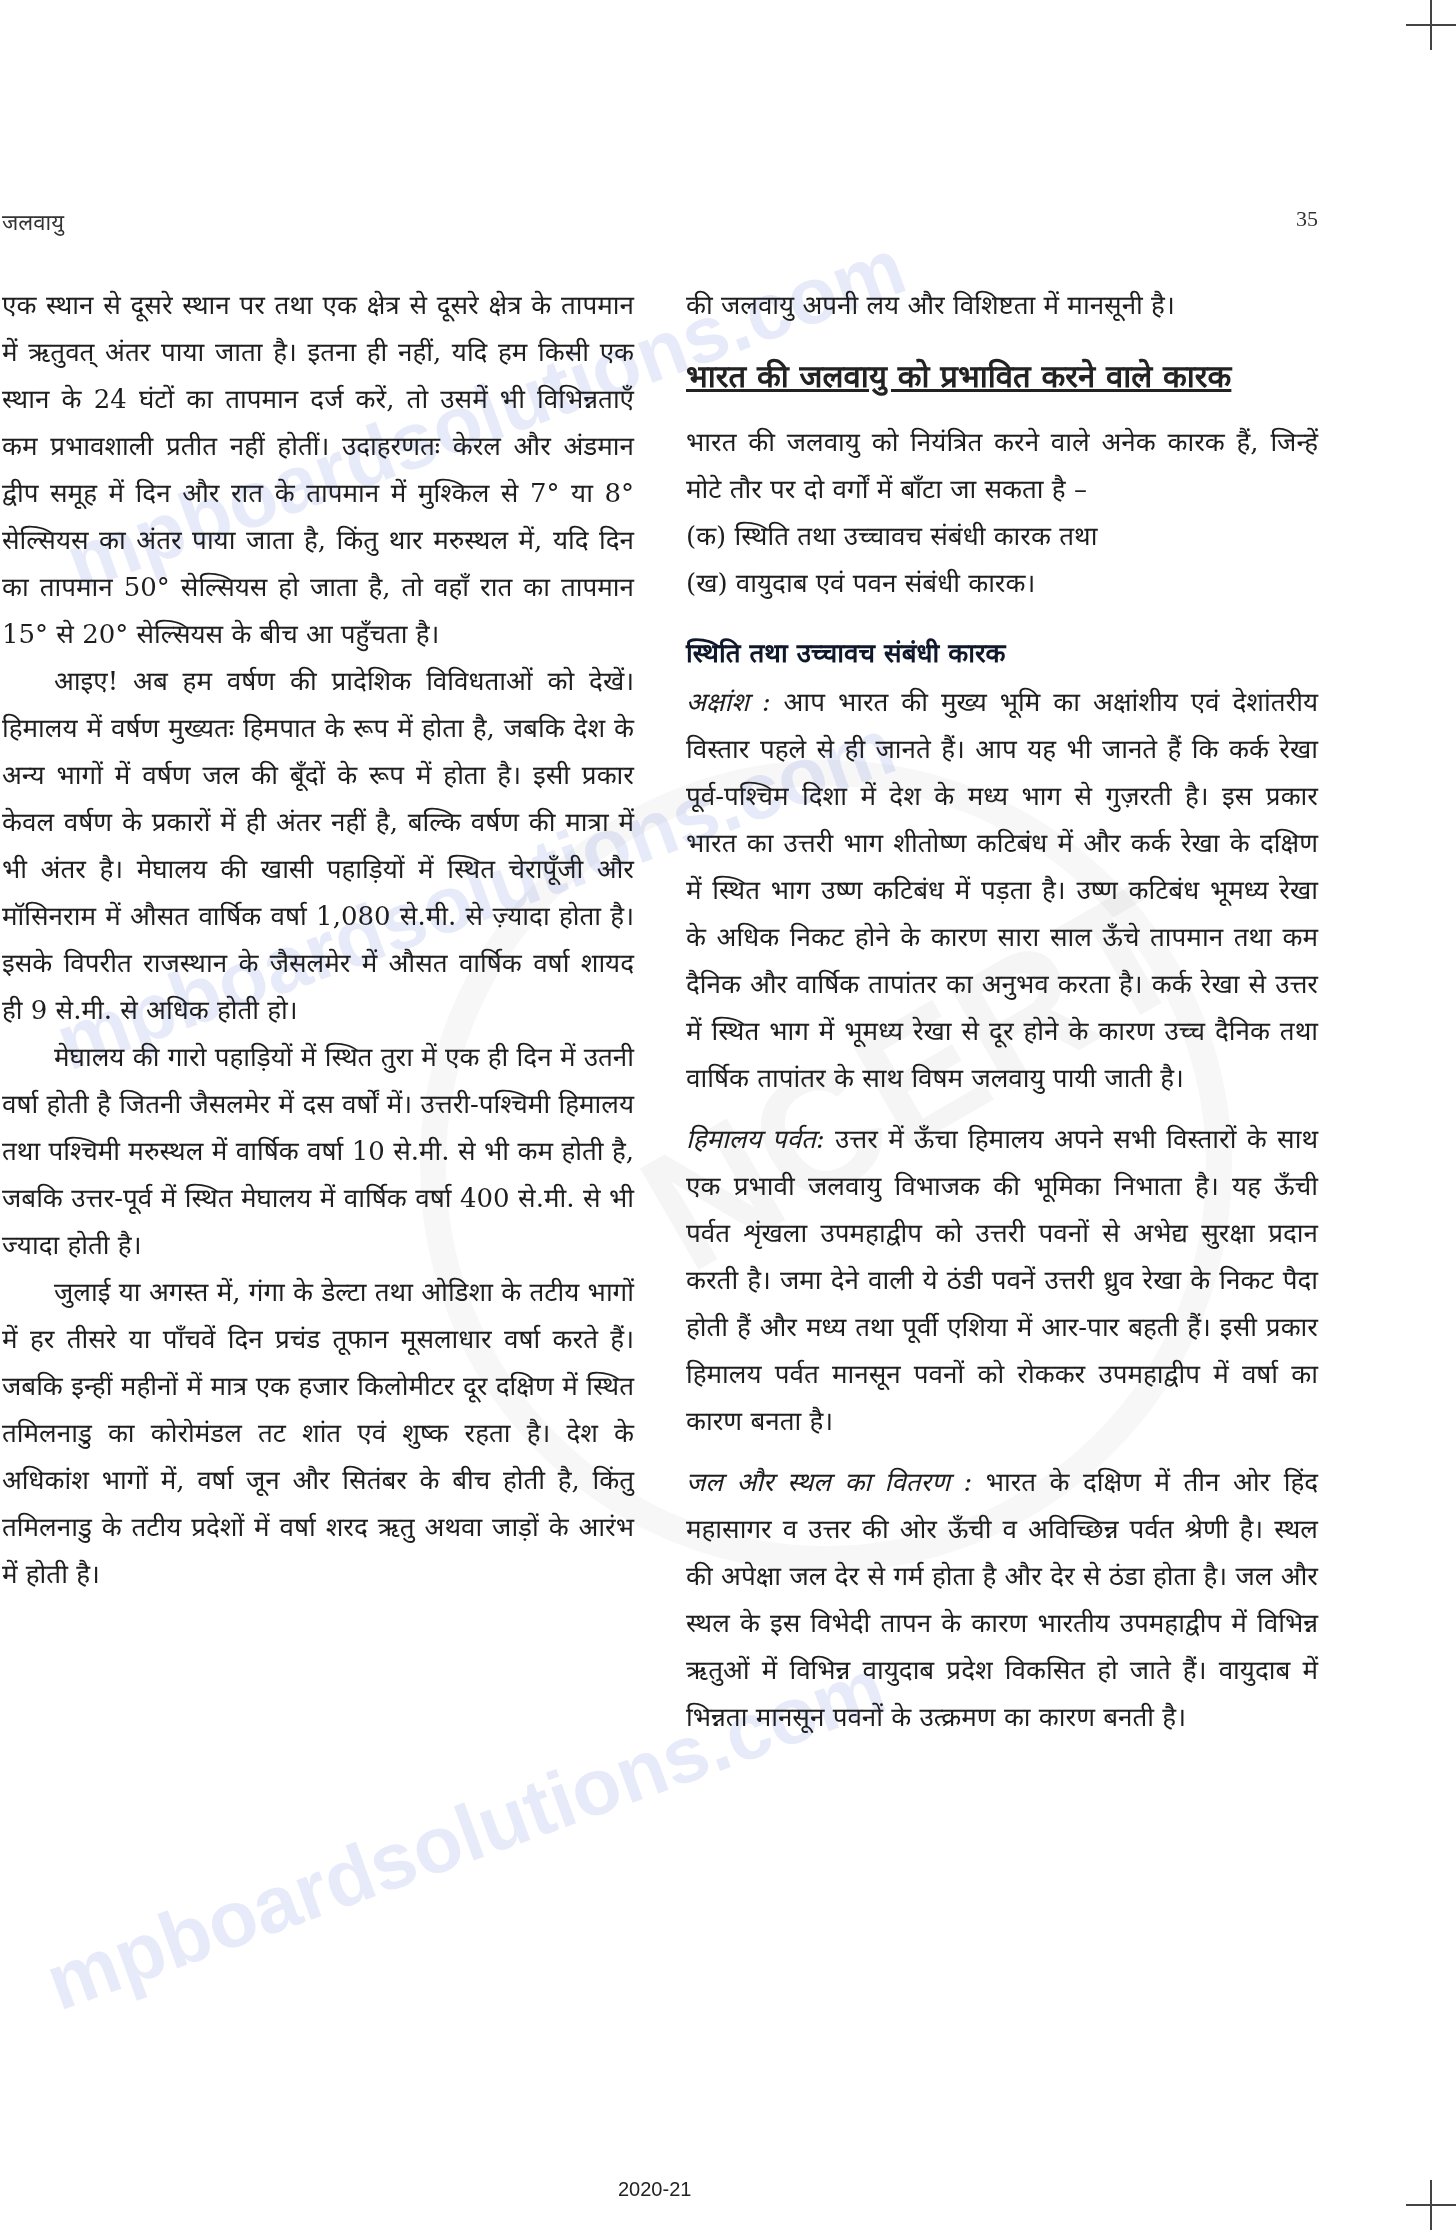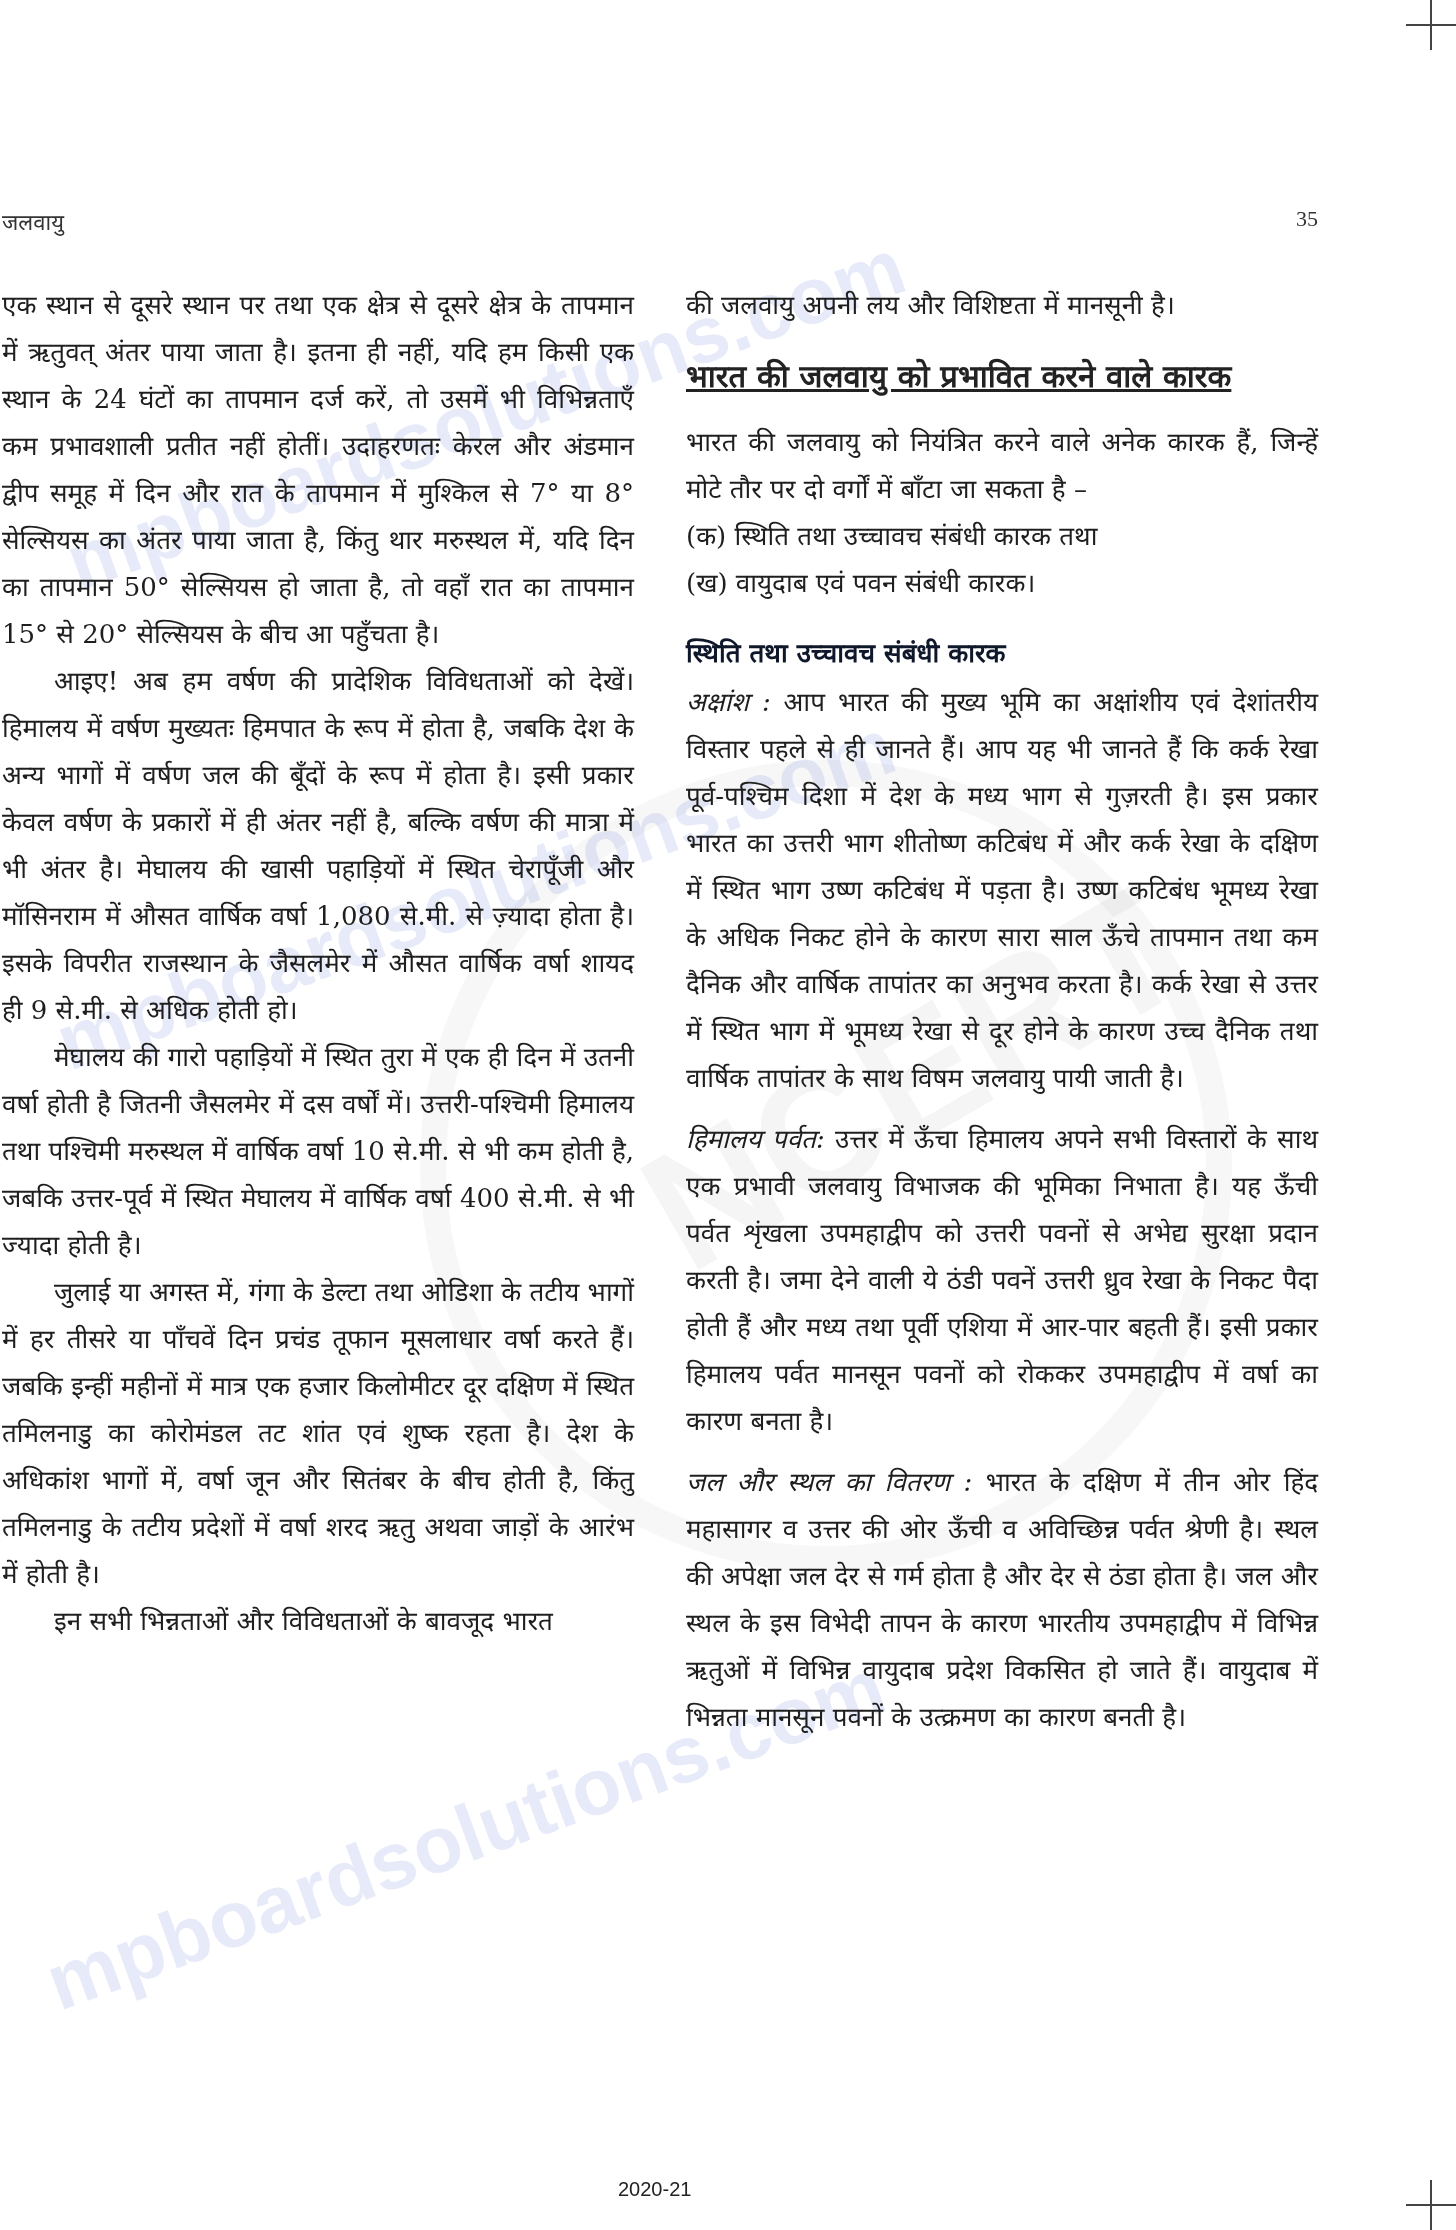--- a/index.html
+++ b/index.html
@@ -146,21 +146,20 @@
   <div class="crop-mark crop-bottom-right"></div>
 
   <div class="running-head left">जलवायु</div>
   <div class="running-head right">35</div>
 
   <div class="column col-left">
     <p class="para">एक स्थान से दूसरे स्थान पर तथा एक क्षेत्र से दूसरे क्षेत्र के तापमान में ऋतुवत् अंतर पाया जाता है। इतना ही नहीं, यदि हम किसी एक स्थान के 24 घंटों का तापमान दर्ज करें, तो उसमें भी विभिन्नताएँ कम प्रभावशाली प्रतीत नहीं होतीं। उदाहरणतः केरल और अंडमान द्वीप समूह में दिन और रात के तापमान में मुश्किल से 7° या 8° सेल्सियस का अंतर पाया जाता है, किंतु थार मरुस्थल में, यदि दिन का तापमान 50° सेल्सियस हो जाता है, तो वहाँ रात का तापमान 15° से 20° सेल्सियस के बीच आ पहुँचता है।</p>
     <p class="para indent">आइए! अब हम वर्षण की प्रादेशिक विविधताओं को देखें। हिमालय में वर्षण मुख्यतः हिमपात के रूप में होता है, जबकि देश के अन्य भागों में वर्षण जल की बूँदों के रूप में होता है। इसी प्रकार केवल वर्षण के प्रकारों में ही अंतर नहीं है, बल्कि वर्षण की मात्रा में भी अंतर है। मेघालय की खासी पहाड़ियों में स्थित चेरापूँजी और मॉसिनराम में औसत वार्षिक वर्षा 1,080 से.मी. से ज़्यादा होता है। इसके विपरीत राजस्थान के जैसलमेर में औसत वार्षिक वर्षा शायद ही 9 से.मी. से अधिक होती हो।</p>
     <p class="para indent">मेघालय की गारो पहाड़ियों में स्थित तुरा में एक ही दिन में उतनी वर्षा होती है जितनी जैसलमेर में दस वर्षों में। उत्तरी-पश्चिमी हिमालय तथा पश्चिमी मरुस्थल में वार्षिक वर्षा 10 से.मी. से भी कम होती है, जबकि उत्तर-पूर्व में स्थित मेघालय में वार्षिक वर्षा 400 से.मी. से भी ज्यादा होती है।</p>
     <p class="para indent">जुलाई या अगस्त में, गंगा के डेल्टा तथा ओडिशा के तटीय भागों में हर तीसरे या पाँचवें दिन प्रचंड तूफान मूसलाधार वर्षा करते हैं। जबकि इन्हीं महीनों में मात्र एक हजार किलोमीटर दूर दक्षिण में स्थित तमिलनाडु का कोरोमंडल तट शांत एवं शुष्क रहता है। देश के अधिकांश भागों में, वर्षा जून और सितंबर के बीच होती है, किंतु तमिलनाडु के तटीय प्रदेशों में वर्षा शरद ऋतु अथवा जाड़ों के आरंभ में होती है।</p>
-    <p class="para indent">इन सभी भिन्नताओं और विविधताओं के बावजूद भारत</p>
   </div>
 
   <div class="column col-right">
     <p class="para">की जलवायु अपनी लय और विशिष्टता में मानसूनी है।</p>
 
     <h2 class="heading-main">भारत की जलवायु को प्रभावित करने वाले कारक</h2>
 
     <p class="para">भारत की जलवायु को नियंत्रित करने वाले अनेक कारक हैं, जिन्हें मोटे तौर पर दो वर्गों में बाँटा जा सकता है –</p>
     <p class="list-line">(क) स्थिति तथा उच्चावच संबंधी कारक तथा</p>
     <p class="list-line">(ख) वायुदाब एवं पवन संबंधी कारक।</p>

